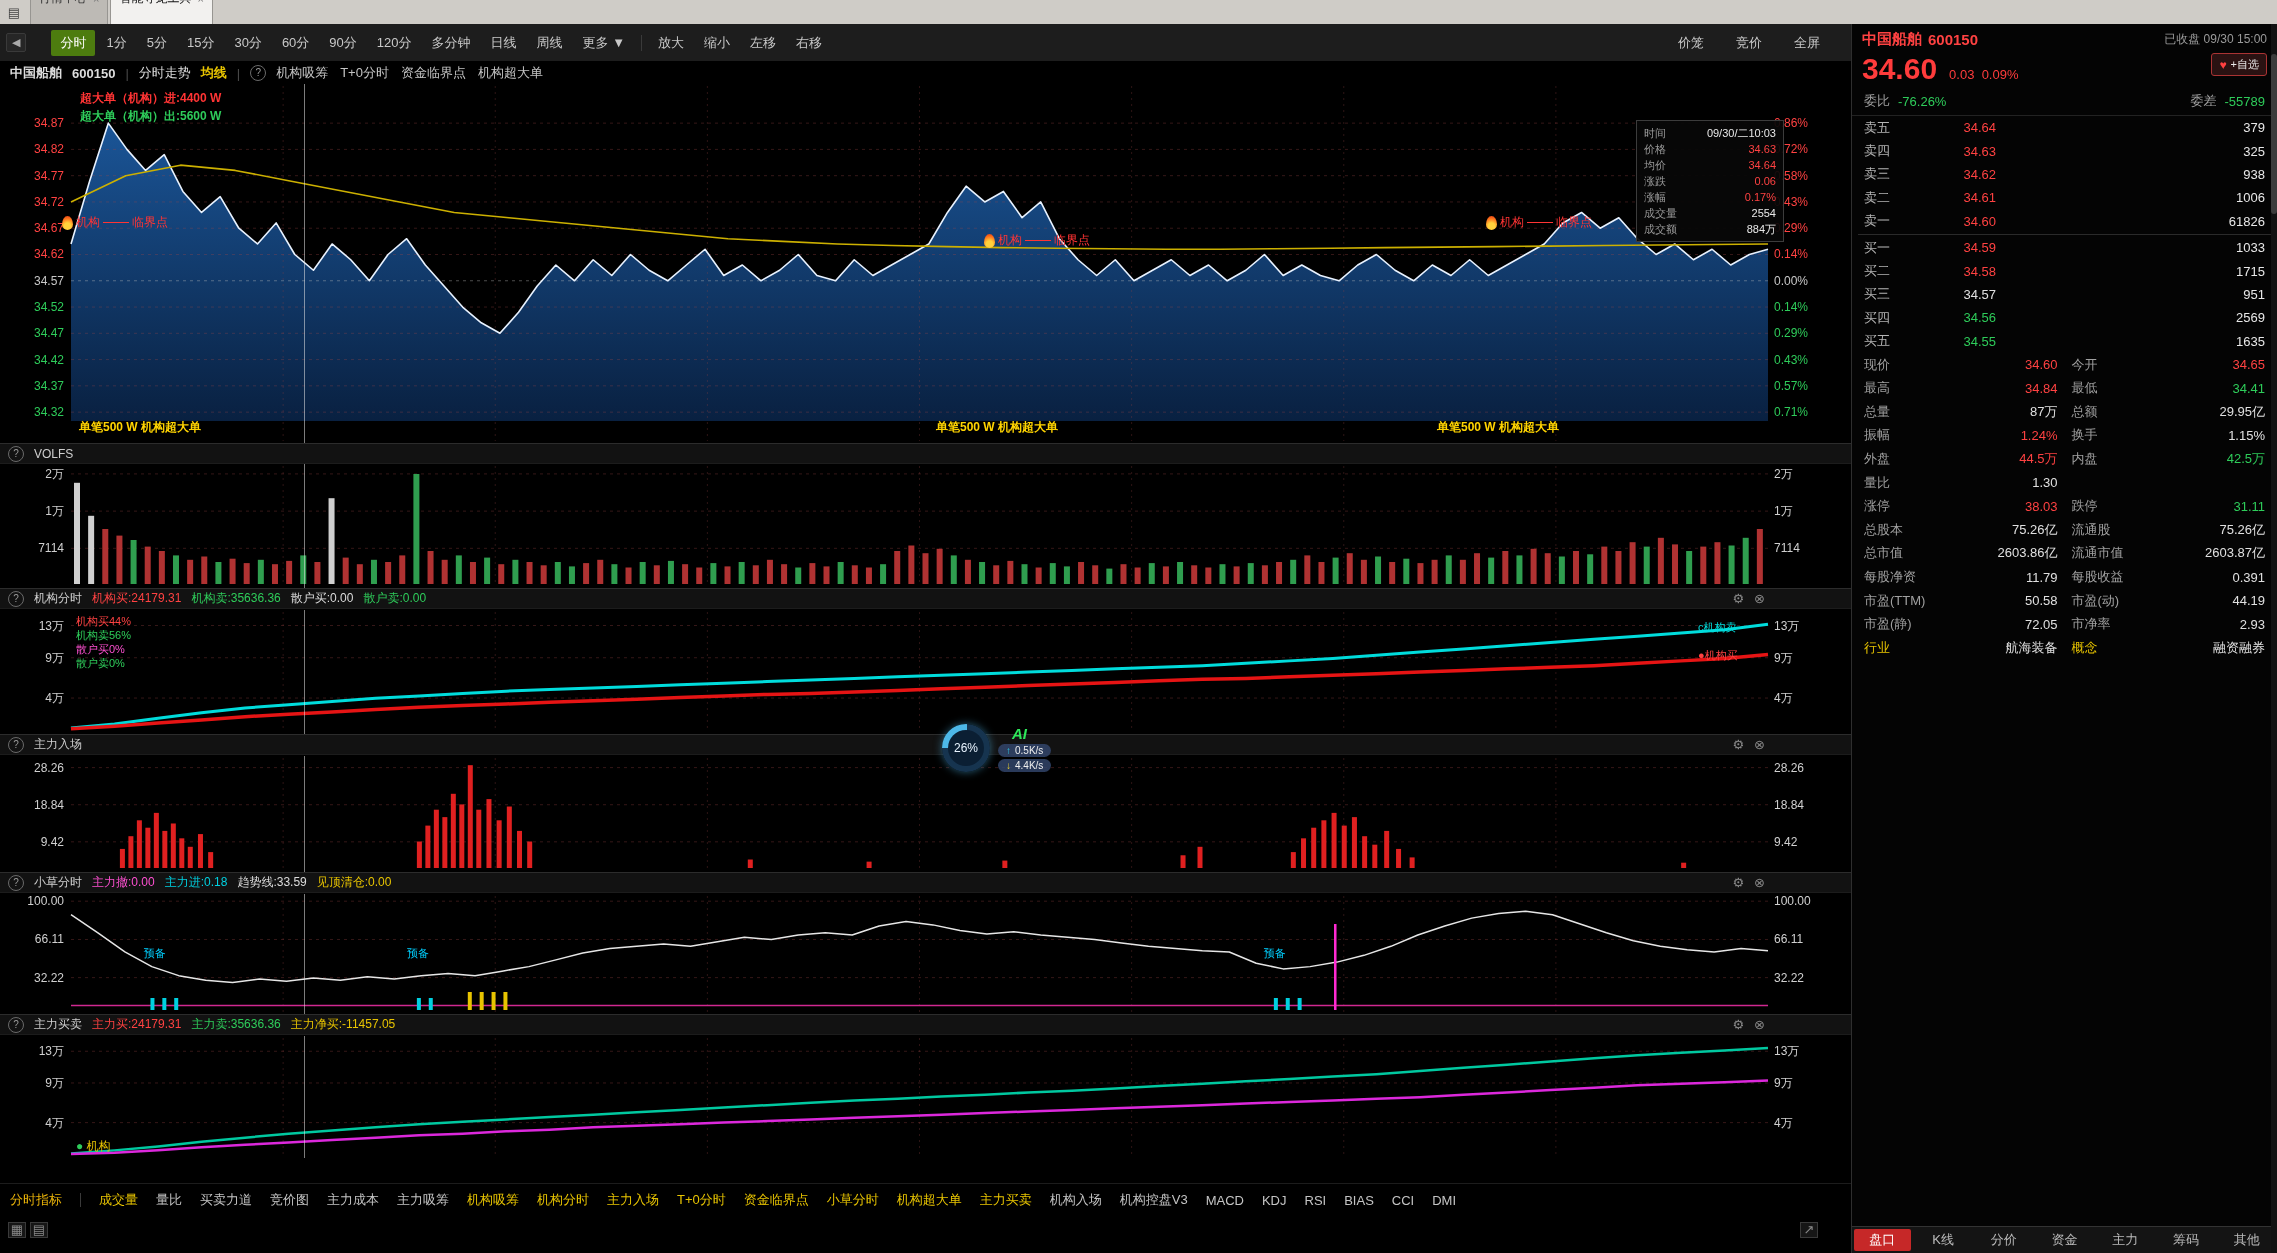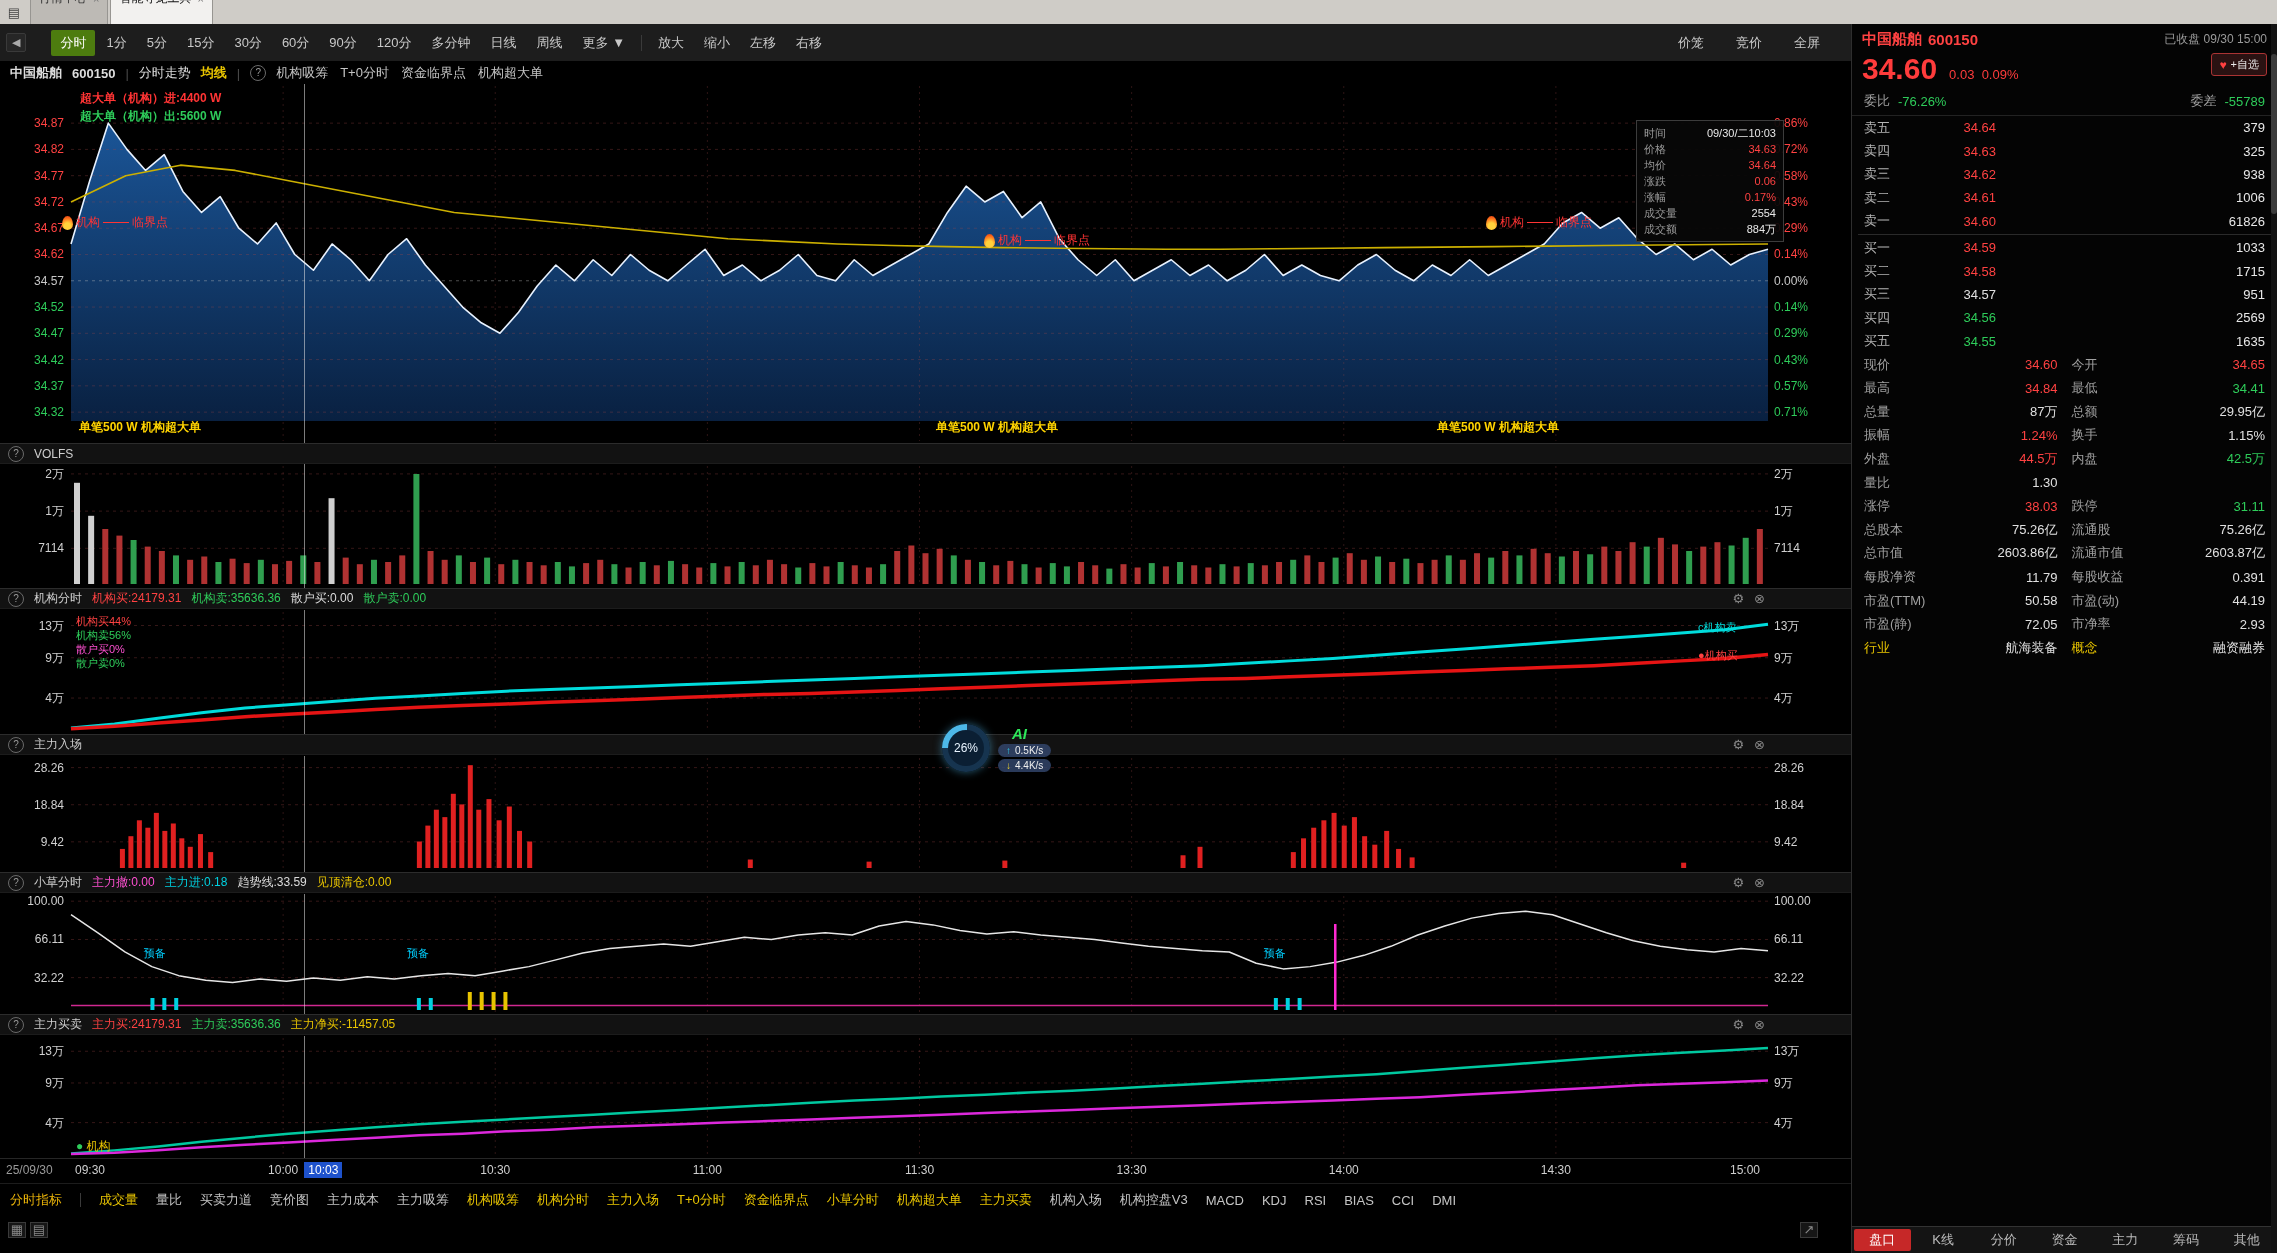--- a/index.html
+++ b/index.html
@@ -628,33 +628,20 @@
         <span class="axis axis-l" style="top: 8.25px; color: rgb(208, 208, 208);">13万</span>
         <span class="axis axis-r" style="top: 8.25px; color: rgb(208, 208, 208);">13万</span>
         <span class="axis axis-l" style="top: 39.97px; color: rgb(208, 208, 208);">9万</span>
         <span class="axis axis-r" style="top: 39.97px; color: rgb(208, 208, 208);">9万</span>
         <span class="axis axis-l" style="top: 79.62px; color: rgb(208, 208, 208);">4万</span>
         <span class="axis axis-r" style="top: 79.62px; color: rgb(208, 208, 208);">4万</span>
         <div class="xhair" style="left: 304px;"></div>
         <span class="pane-tag" style="left: 76px; top: 102px;"><span style="color: rgb(46, 204, 90);">●</span><span style="color: rgb(232, 196, 0);"> 机构</span></span>
       </div>
 
-    <div class="time-axis" id="time-axis">
-        <span class="ta-item ta-date">25/09/30</span>
-        <span class="ta-item" style="left: 75px;">09:30</span>
-        <span class="ta-item" style="left: 283.125px; transform: translateX(-50%);">10:00</span>
-        <span class="ta-item" style="left: 495.25px; transform: translateX(-50%);">10:30</span>
-        <span class="ta-item" style="left: 707.375px; transform: translateX(-50%);">11:00</span>
-        <span class="ta-item" style="left: 919.5px; transform: translateX(-50%);">11:30</span>
-        <span class="ta-item" style="left: 1131.62px; transform: translateX(-50%);">13:30</span>
-        <span class="ta-item" style="left: 1343.75px; transform: translateX(-50%);">14:00</span>
-        <span class="ta-item" style="left: 1555.88px; transform: translateX(-50%);">14:30</span>
-        <span class="ta-item" style="left: 1730px;">15:00</span>
-        <span class="ta-item ta-cursor" style="left: 304.337px;">10:03</span>
-      </div>
     <div class="indicator-bar" id="indicator-bar">
         <span class="ind-label">分时指标</span>
         <span class="ind-sep"></span>
         <span class="ind-tab on">成交量</span>
         <span class="ind-tab">量比</span>
         <span class="ind-tab">买卖力道</span>
         <span class="ind-tab">竞价图</span>
         <span class="ind-tab">主力成本</span>
         <span class="ind-tab">主力吸筹</span>
         <span class="ind-tab on">机构吸筹</span>

